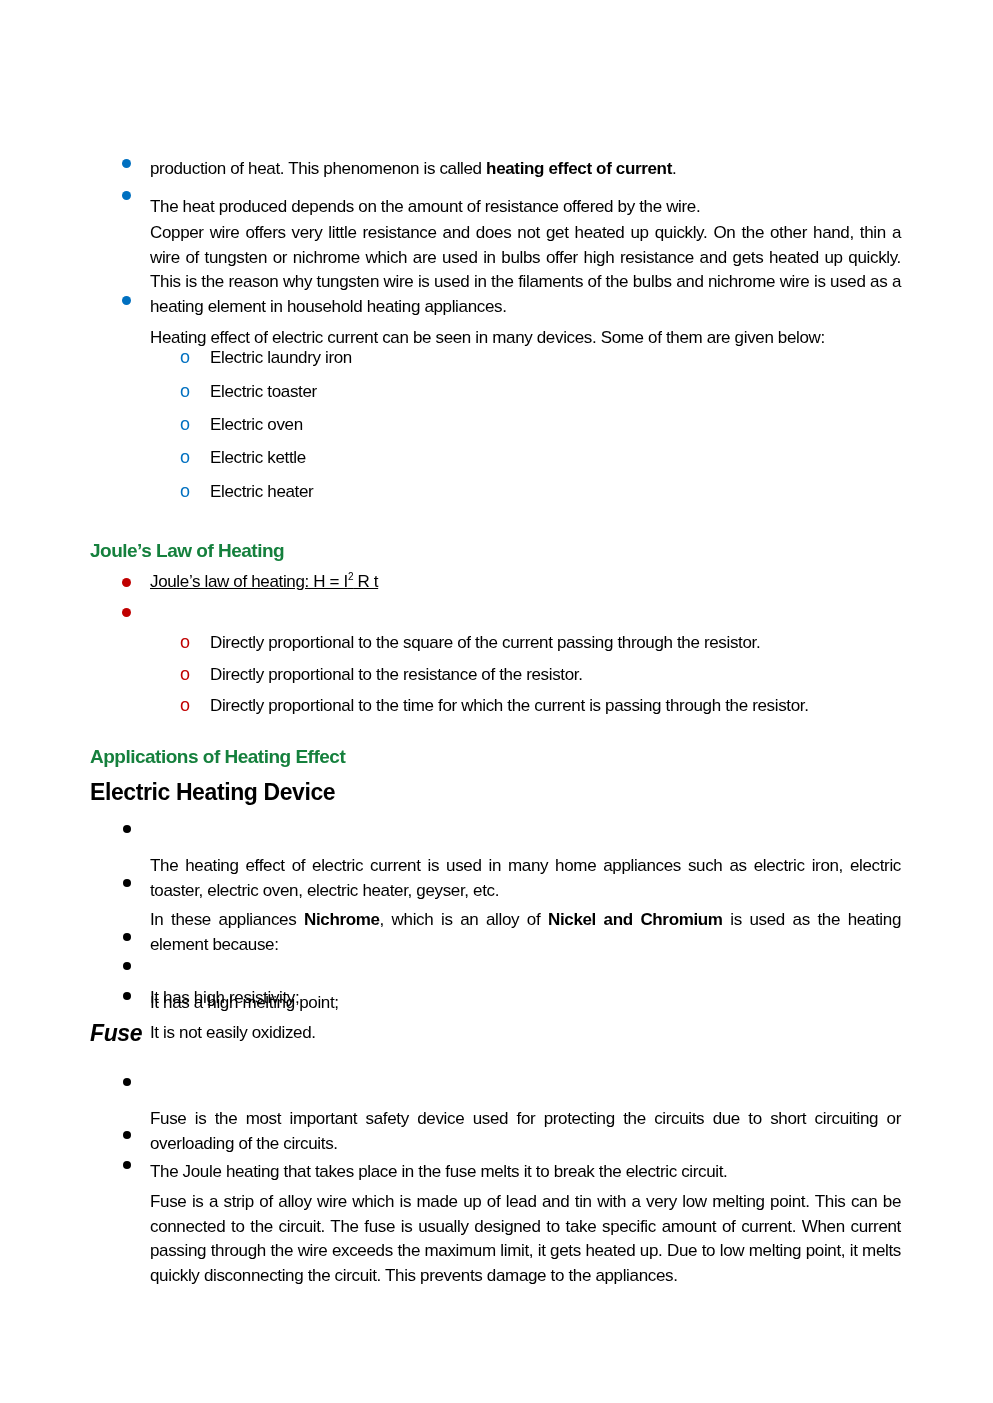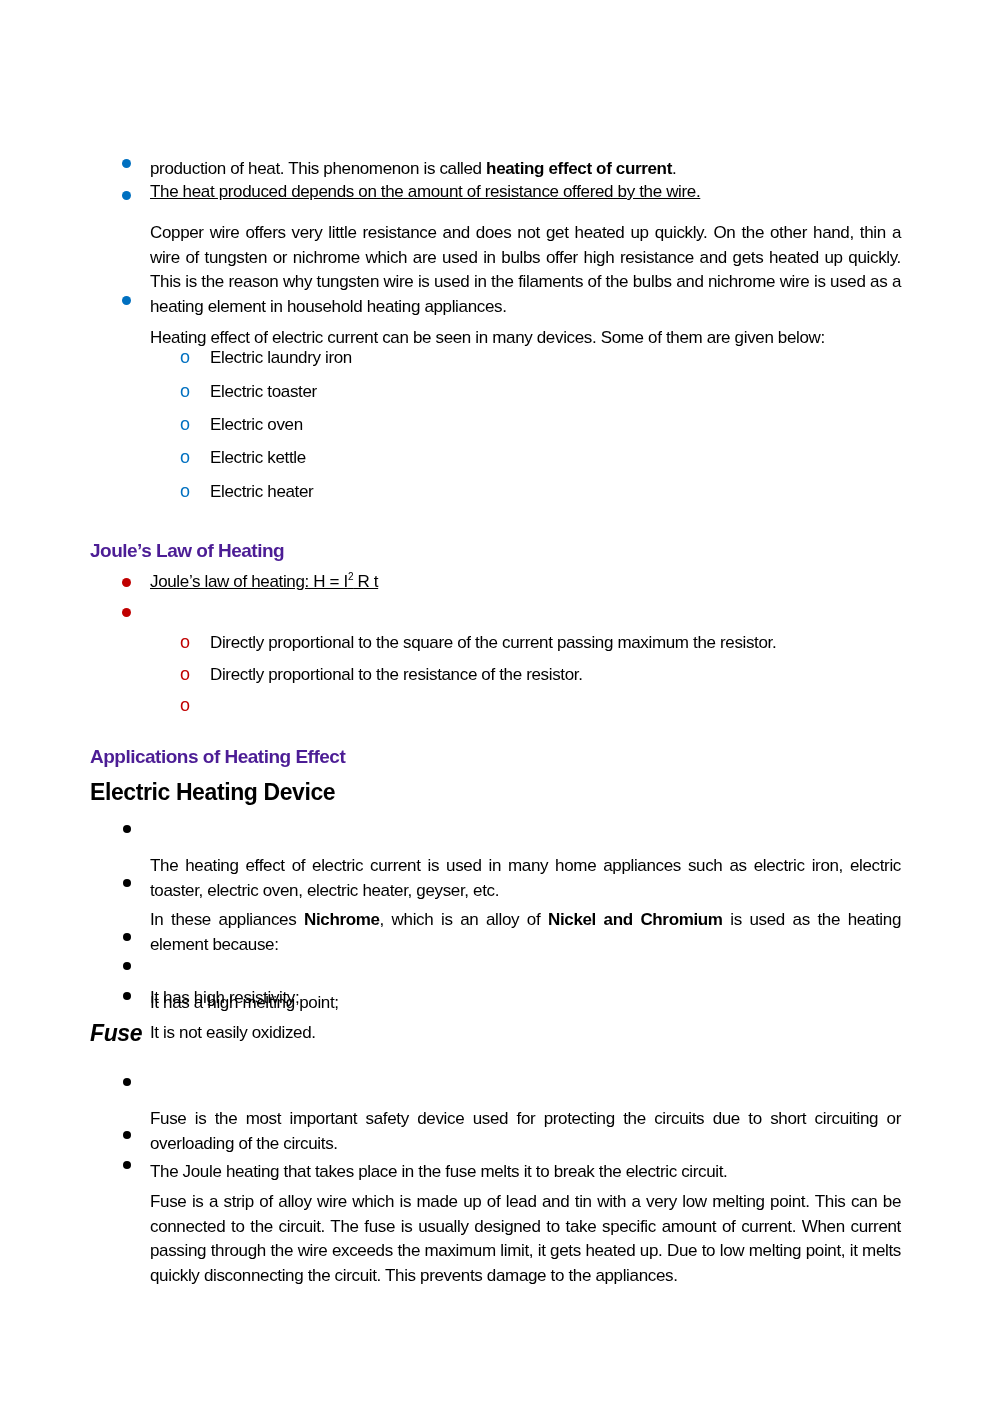--- a/index.html
+++ b/index.html
@@ -13,33 +13,33 @@
   .txt.nojust { text-align: left; }
   .txt.last-left { text-align-last: left; }
   .bullet { position: absolute; width: 9px; height: 9px; border-radius: 50%; }
   .blue { background: #0070c0; }
   .red { background: #c00000; }
   .black { background: #000; width: 8px; height: 8px; }
   .circ { position: absolute; font-size: 18px; line-height: 20px; font-family: "Liberation Sans", sans-serif; }
   .circ.blue-t { color: #0070c0; }
   .circ.red-t { color: #c00000; }
   .sub { position: absolute; left: 210px; line-height: 22px; letter-spacing: -0.35px; }
-  .h-red { position: absolute; left: 90px; color: #4c1d95; font-weight: bold; font-size: 19px; letter-spacing: -0.5px; }
+  .h-red { position: absolute; left: 90px; color: #15803d; font-weight: bold; font-size: 19px; letter-spacing: -0.5px; }
   .h-blk { position: absolute; left: 90px; font-weight: bold; font-size: 23px; letter-spacing: -0.4px; }
   sup { font-size: 10px; vertical-align: 7px; line-height: 0; }
 </style>
 </head>
 <body>
 
 <div class="page">
 
   <div class="txt nojust" style="top:121px;"><span>production of heat. This phenomenon is called </span><b>heating effect of current</b><span>.</span></div>
 
   <span class="bullet blue" style="left:122px; top:159px;"></span>
-  <div class="txt nojust" style="top:144px;text-decoration:underline;">The heat produced depends on the amount of resistance offered by the wire.</div>
+  <div class="txt nojust" style="top:159px;">The heat produced depends on the amount of resistance offered by the wire.</div>
 
   <span class="bullet blue" style="left:122px; top:191px;"></span>
   <div class="txt last-left" style="top:185px;">Copper wire offers very little resistance and does not get heated up quickly. On the other hand, thin a wire of tungsten or nichrome which are used in bulbs offer high resistance and gets heated up quickly. This is the reason why tungsten wire is used in the filaments of the bulbs and nichrome wire is used as a heating element in household heating appliances.</div>
 
   <span class="bullet blue" style="left:122px; top:296px;"></span>
   <div class="txt last-left" style="top:290px;">Heating effect of electric current can be seen in many devices. Some of them are given below:</div>
 
   <span class="circ blue-t" style="left:180px; top:347px;">o</span>
   <div class="sub" style="top:347px;">Electric laundry iron</div>
   <span class="circ blue-t" style="left:180px; top:381px;">o</span>
@@ -52,24 +52,25 @@
   <div class="sub" style="top:481px;">Electric heater</div>
 
   <div class="h-red" style="top:540px;">Joule’s Law of Heating</div>
 
   <span class="bullet red" style="left:122px; top:578px;"></span>
   <div class="sub" style="left:150px; top:571px;text-decoration:underline;"><span>Joule’s law of heating: H = I</span><sup>2</sup><span> R t</span></div>
 
   <span class="bullet red" style="left:122px; top:608px;"></span>
 
   <span class="circ red-t" style="left:180px; top:632px;">o</span>
-  <div class="sub" style="top:632px;">Directly proportional to the square of the current passing maximum the resistor.</div>
+  <div class="sub" style="top:632px;">Directly proportional to the square of the current passing through the resistor.</div>
   <span class="circ red-t" style="left:180px; top:664px;">o</span>
   <div class="sub" style="top:664px;">Directly proportional to the resistance of the resistor.</div>
   <span class="circ red-t" style="left:180px; top:695px;">o</span>
+  <div class="sub" style="top:695px;">Directly proportional to the time for which the current is passing through the resistor.</div>
 
   <div class="h-red" style="top:746px;">Applications of Heating Effect</div>
   <div class="h-blk" style="top:779px;">Electric Heating Device</div>
 
   <span class="bullet black" style="left:123px; top:825px;"></span>
   <div class="txt last-left" style="top:818px;">The heating effect of electric current is used in many home appliances such as electric iron, electric toaster, electric oven, electric heater, geyser, etc.</div>
 
   <span class="bullet black" style="left:123px; top:879px;"></span>
   <div class="txt last-left" style="top:872px;"><span>In these appliances </span><b>Nichrome</b><span>, which is an alloy of </span><b>Nickel and Chromium</b><span> is used as the heating element because:</span></div>
 

